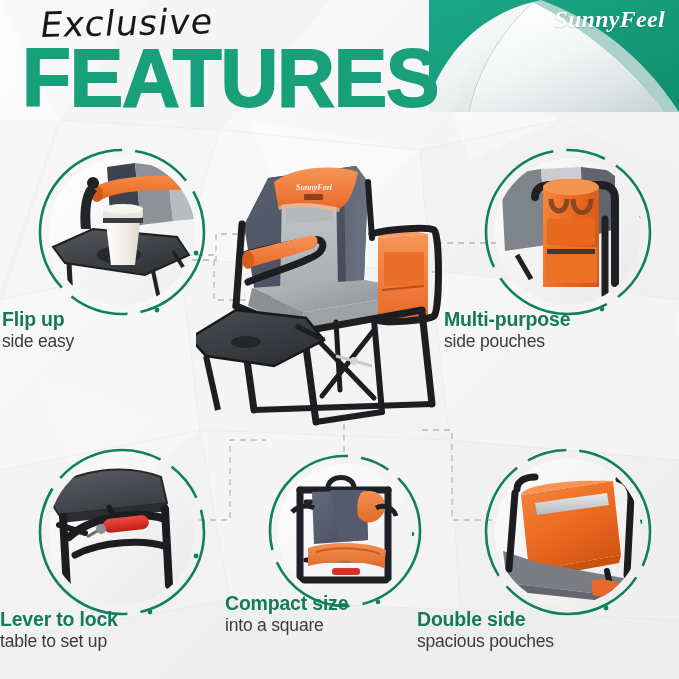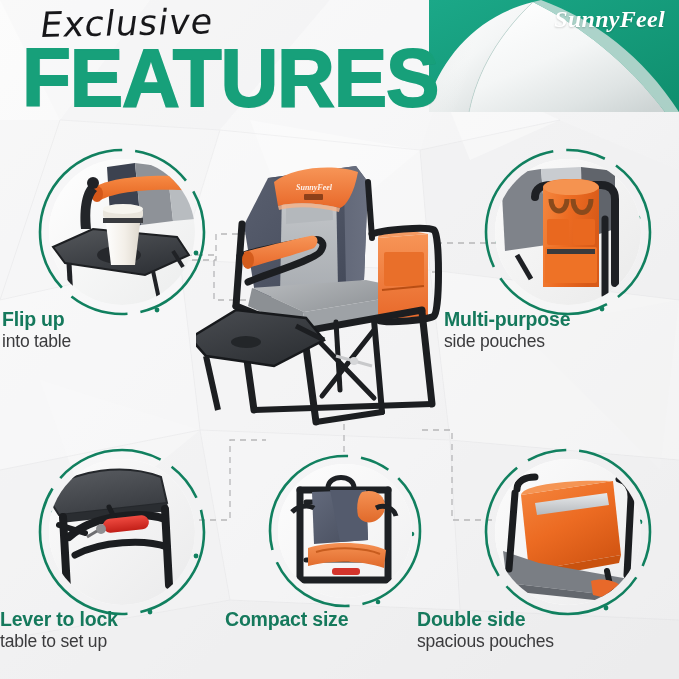--- a/index.html
+++ b/index.html
@@ -223,21 +223,21 @@
         <ellipse cx="74" cy="50" rx="20" ry="5" fill="#f7f5ef"></ellipse>
 
         <path d="M20,104 L22,140" stroke="#202226" stroke-width="5" fill="none"></path>
         <path d="M104,112 L110,140" stroke="#202226" stroke-width="4" fill="none"></path>
         <path d="M124,92 L134,108" stroke="#202226" stroke-width="4" fill="none"></path>
       </svg>
     </div>
   </div>
   <div class="label" style="left:2px;top:309px;">
     <div class="l1">Flip up</div>
-    <div class="l2">into table</div>
+    <div class="l2">side easy</div>
   </div>
 
   <div class="callout" style="left:482px;top:146px;width:172px;height:172px;">
     <svg class="ring" width="172" height="172" viewBox="0 0 172 172">
       <circle cx="86" cy="86" r="82" fill="none" stroke="#11805f" stroke-width="2.6" stroke-dasharray="170 13 120 13 150 13 40 13" stroke-dashoffset="95"></circle>
       <circle cx="16" cy="96" r="2.4" fill="#11805f"></circle>
       <circle cx="156" cy="72" r="2.4" fill="#11805f"></circle>
       <circle cx="120" cy="163" r="2.4" fill="#11805f"></circle>
     </svg>
     <div class="photo" style="left:13px;top:13px;width:146px;height:146px;">
@@ -464,22 +464,23 @@
         <path d="M30,84 C54,76 92,78 108,86 L106,104 C84,96 52,96 30,102 Z" fill="url(#fold-or)"></path>
         <path d="M38,88 C60,82 88,84 102,90" fill="none" stroke="#c75c1e" stroke-width="2"></path>
 
         <rect x="54" y="104" width="28" height="7" rx="3" fill="#d4342c"></rect>
 
         <path d="M14,48 C20,42 30,40 36,44" fill="none" stroke="#1d2024" stroke-width="5"></path>
         <path d="M98,44 C106,40 116,44 118,52" fill="none" stroke="#1d2024" stroke-width="5"></path>
       </svg>
     </div>
   </div>
-  <div class="label" style="left:225px;top:609px;">
+  <div class="label" style="left:225px;top:593px;">
     <div class="l1">Compact size</div>
+    <div class="l2">into a square</div>
   </div>
 
   <div class="callout" style="left:482px;top:446px;width:172px;height:172px;">
     <svg class="ring" width="172" height="172" viewBox="0 0 172 172">
       <circle cx="86" cy="86" r="82" fill="none" stroke="#11805f" stroke-width="2.6" stroke-dasharray="145 13 150 13 120 13 40 13" stroke-dashoffset="110"></circle>
       <circle cx="18" cy="100" r="2.4" fill="#11805f"></circle>
       <circle cx="158" cy="76" r="2.4" fill="#11805f"></circle>
       <circle cx="124" cy="162" r="2.4" fill="#11805f"></circle>
     </svg>
     <div class="photo" style="left:13px;top:13px;width:146px;height:146px;">

